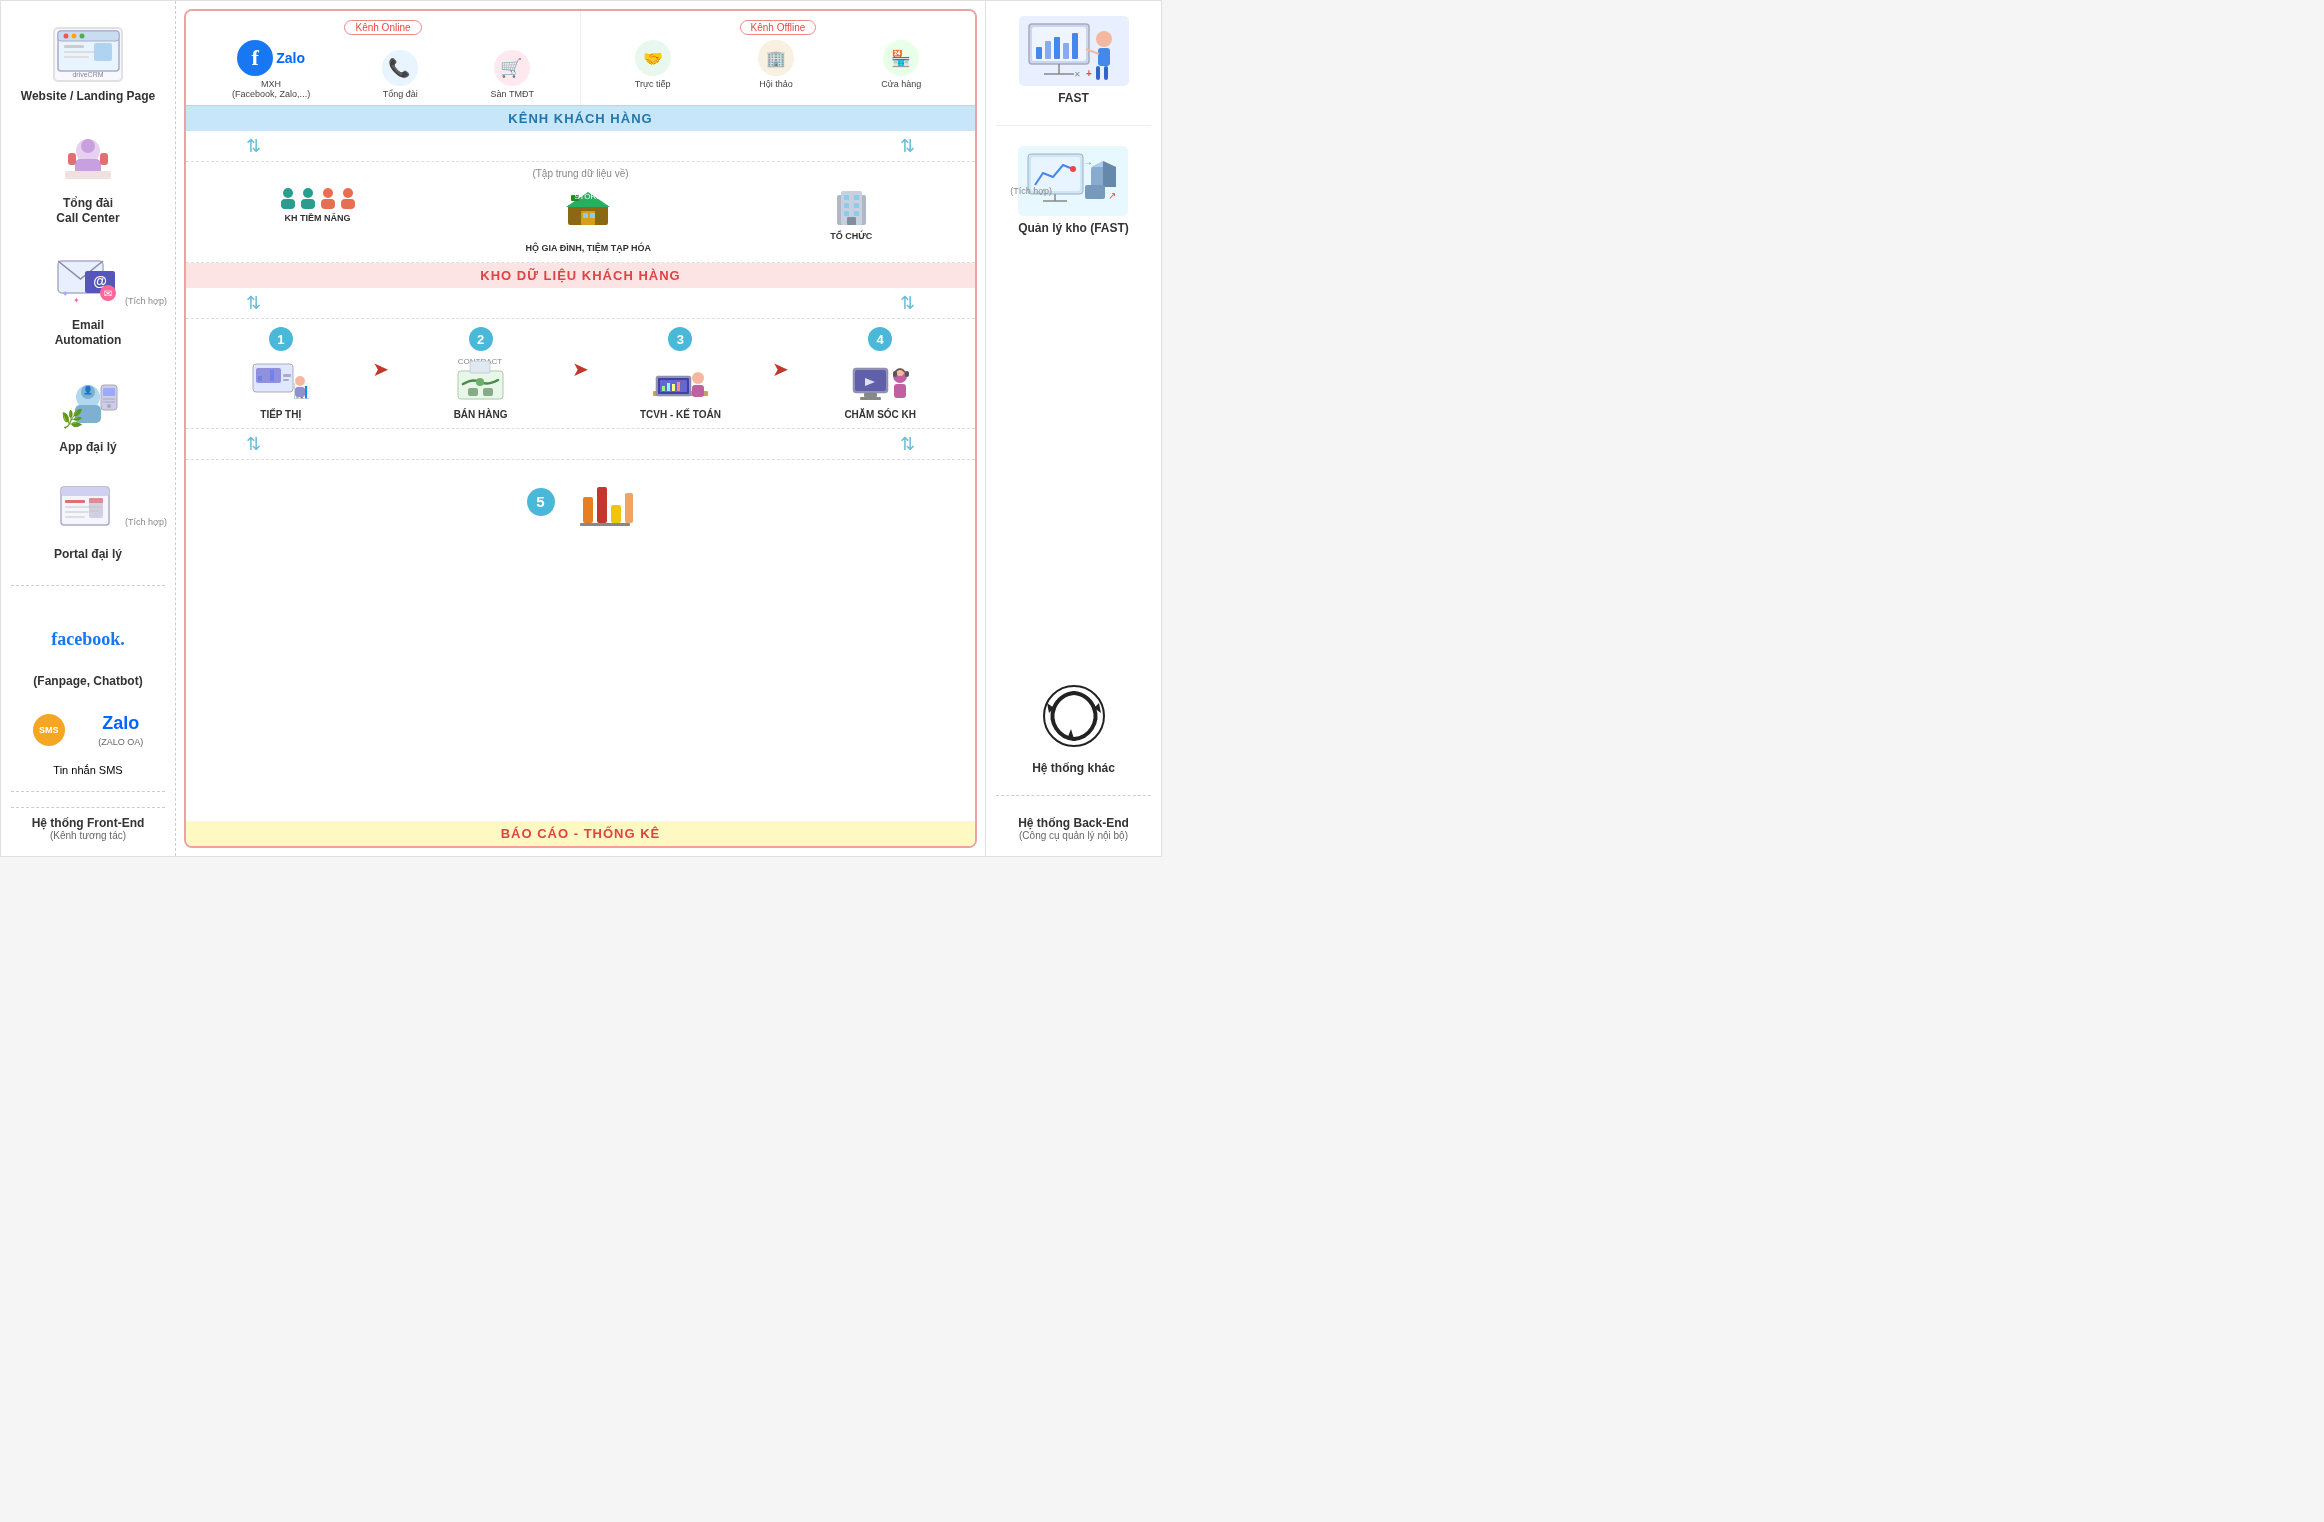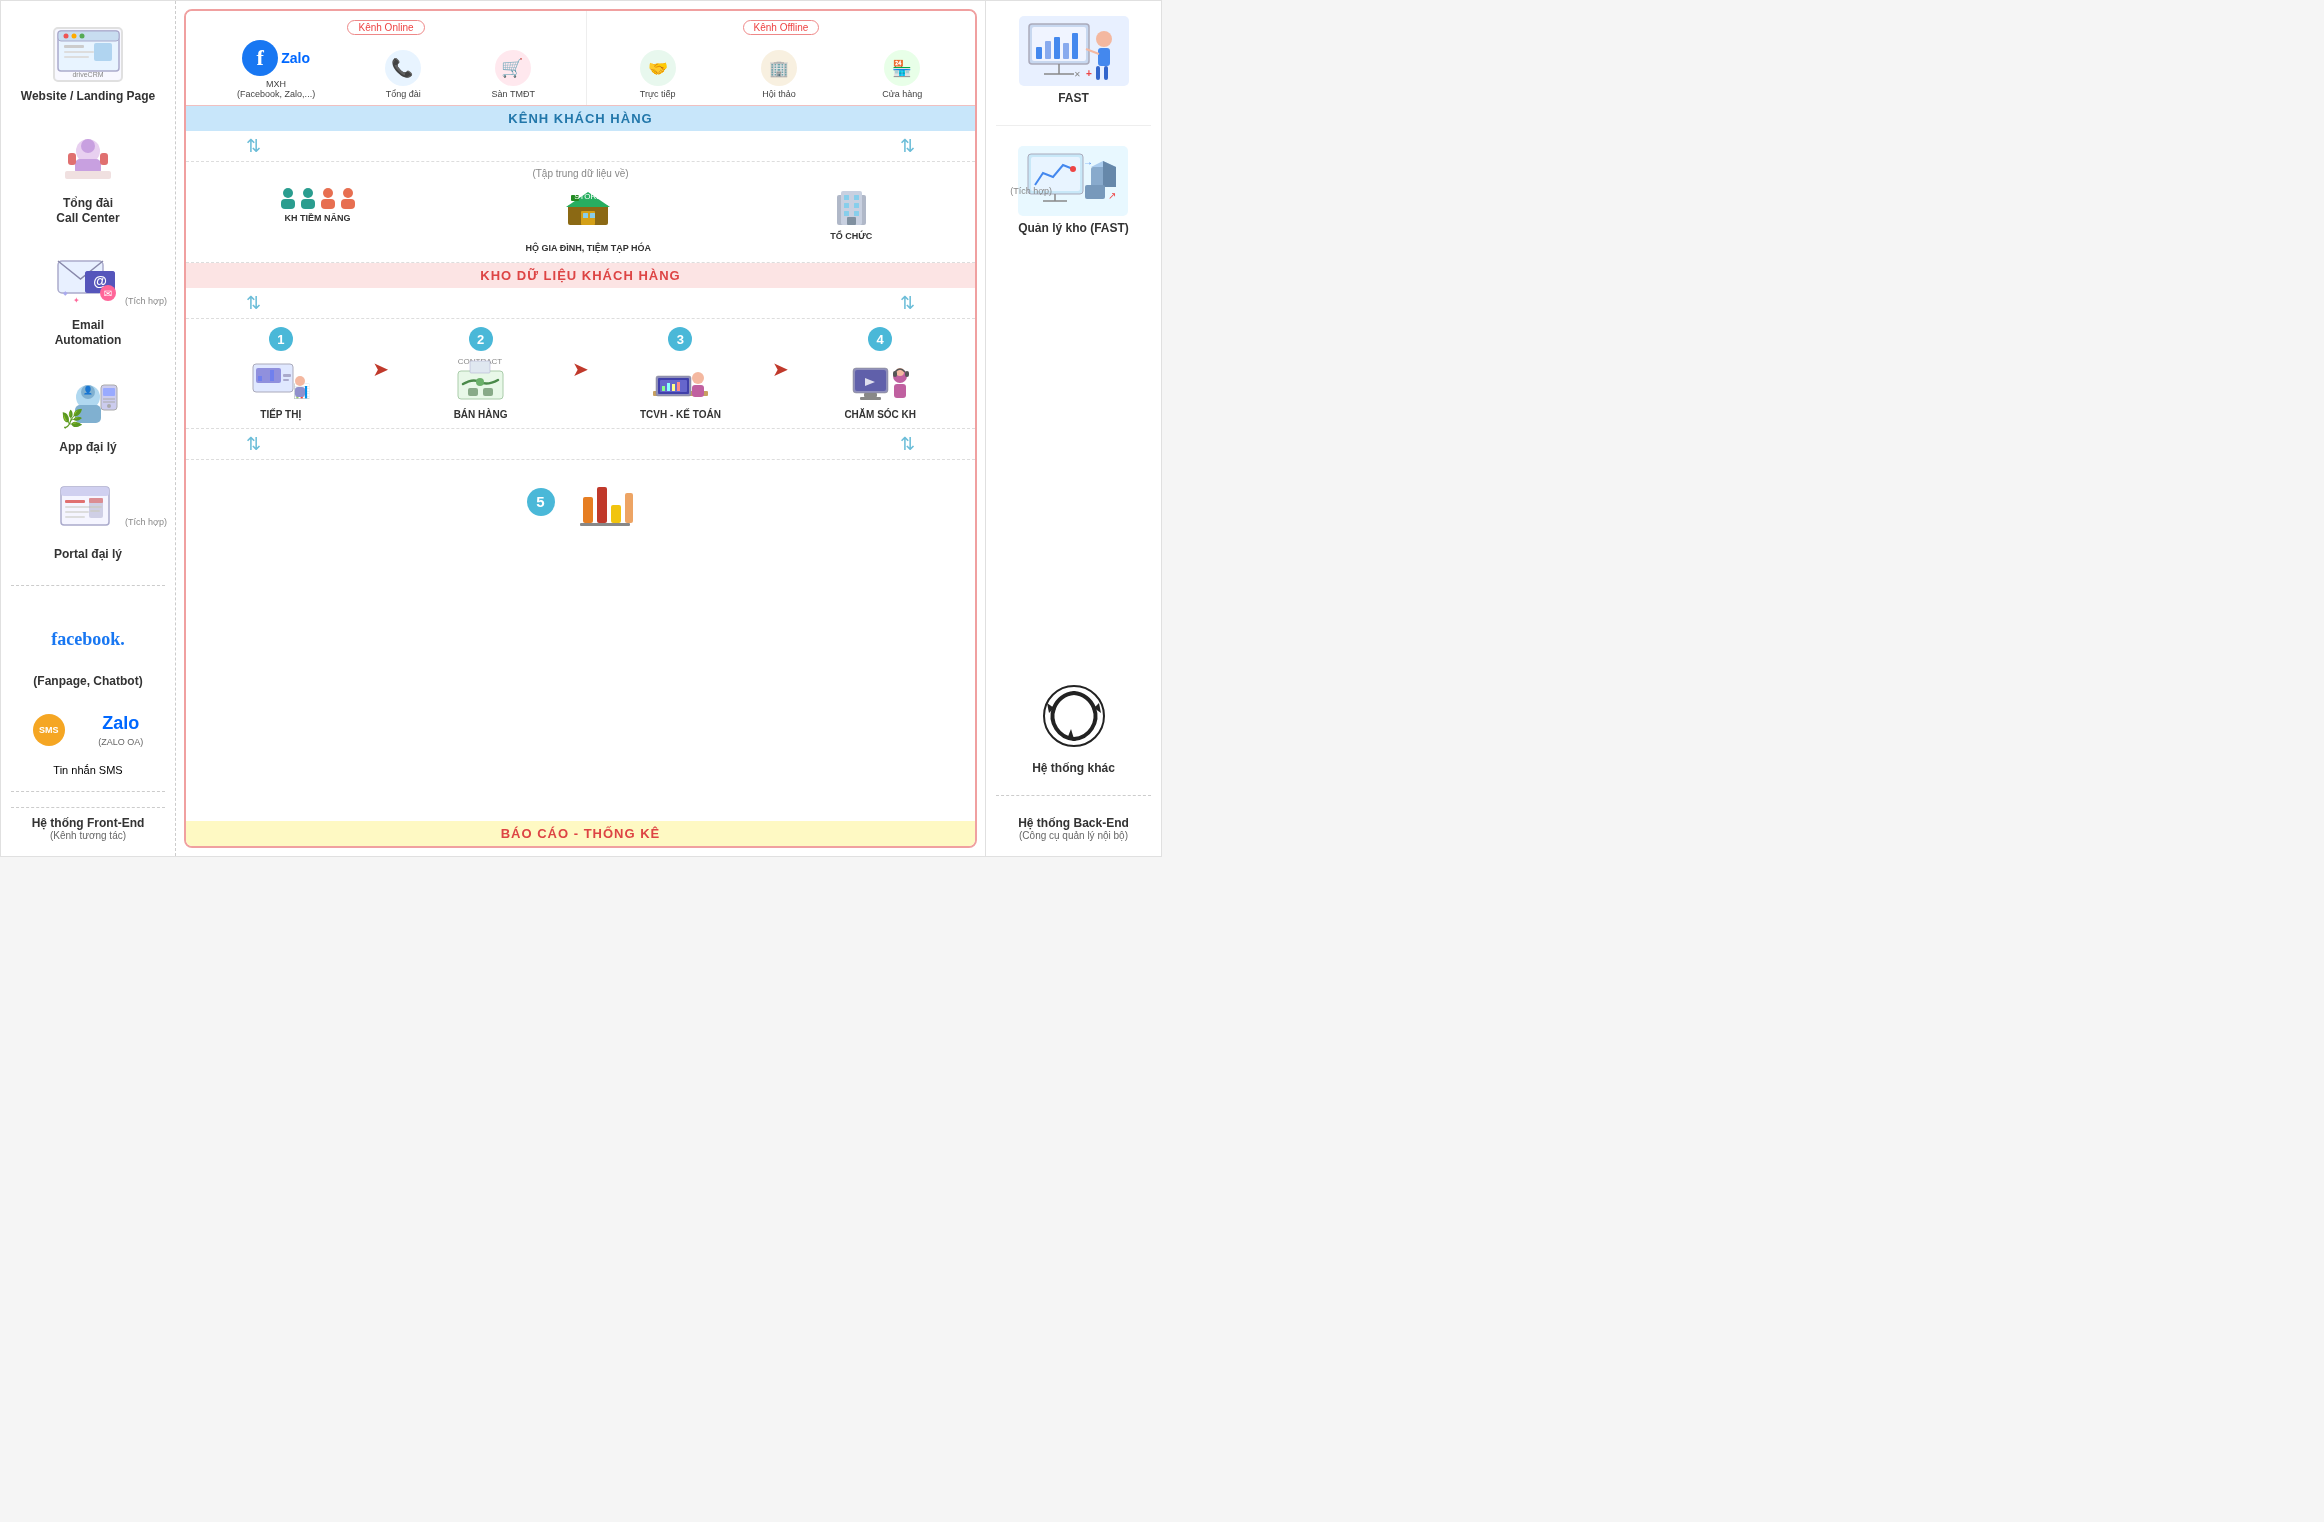--- a/index.html
+++ b/index.html
@@ -348,21 +348,21 @@
       <div class="subtitle">(Kênh tương tác)</div>
     </div>
   </div>
 
   <div class="center-panel">
 
     <div style="border:2px solid #f0a0a0;border-radius:8px;margin:8px;flex:1;display:flex;flex-direction:column;overflow:hidden;">
 
       <div style="display:flex;border-bottom:1px solid #f0c0c0;background:#fff;">
 
-        <div style="flex:1;border-right:1px solid #eee;padding:6px 11px;">
+        <div style="flex:1;border-right:1px solid #eee;padding:6px 5px;">
           <div style="text-align:center;margin-bottom:5px;">
             <span style="border:1px solid #e88;border-radius:20px;padding:1px 10px;font-size:10px;color:#e44;">Kênh Online</span>
           </div>
           <div style="display:flex;justify-content:space-around;align-items:flex-end;padding:0 5px;">
 
             <div style="display:flex;flex-direction:column;align-items:center;gap:3px;">
               <div style="display:flex;gap:3px;align-items:center;">
                 <div class="fb-circle">f</div>
                 <span style="font-size:14px;font-weight:900;color:#0068ff;">Zalo</span>
               </div>
@@ -381,21 +381,21 @@
               <svg width="36" height="36" viewBox="0 0 36 36">
                 <circle cx="18" cy="18" r="18" fill="#ffe8ee"></circle>
                 <text x="18" y="24" font-size="18" text-anchor="middle" fill="#e44">🛒</text>
               </svg>
               <span style="font-size:9px;color:#444;">Sàn TMĐT</span>
             </div>
           </div>
         </div>
 
         <div style="flex:1;padding:6px 5px;">
-          <div style="text-align:center;margin-bottom:15px;">
+          <div style="text-align:center;margin-bottom:5px;">
             <span style="border:1px solid #e88;border-radius:20px;padding:1px 10px;font-size:10px;color:#e44;">Kênh Offline</span>
           </div>
           <div style="display:flex;justify-content:space-around;align-items:flex-end;padding:0 5px;">
 
             <div style="display:flex;flex-direction:column;align-items:center;gap:3px;">
               <svg width="36" height="36" viewBox="0 0 36 36">
                 <circle cx="18" cy="18" r="18" fill="#e8f8ee"></circle>
                 <text x="18" y="24" font-size="16" text-anchor="middle" fill="#2a9d8f">🤝</text>
               </svg>
               <span style="font-size:9px;color:#444;">Trực tiếp</span>

